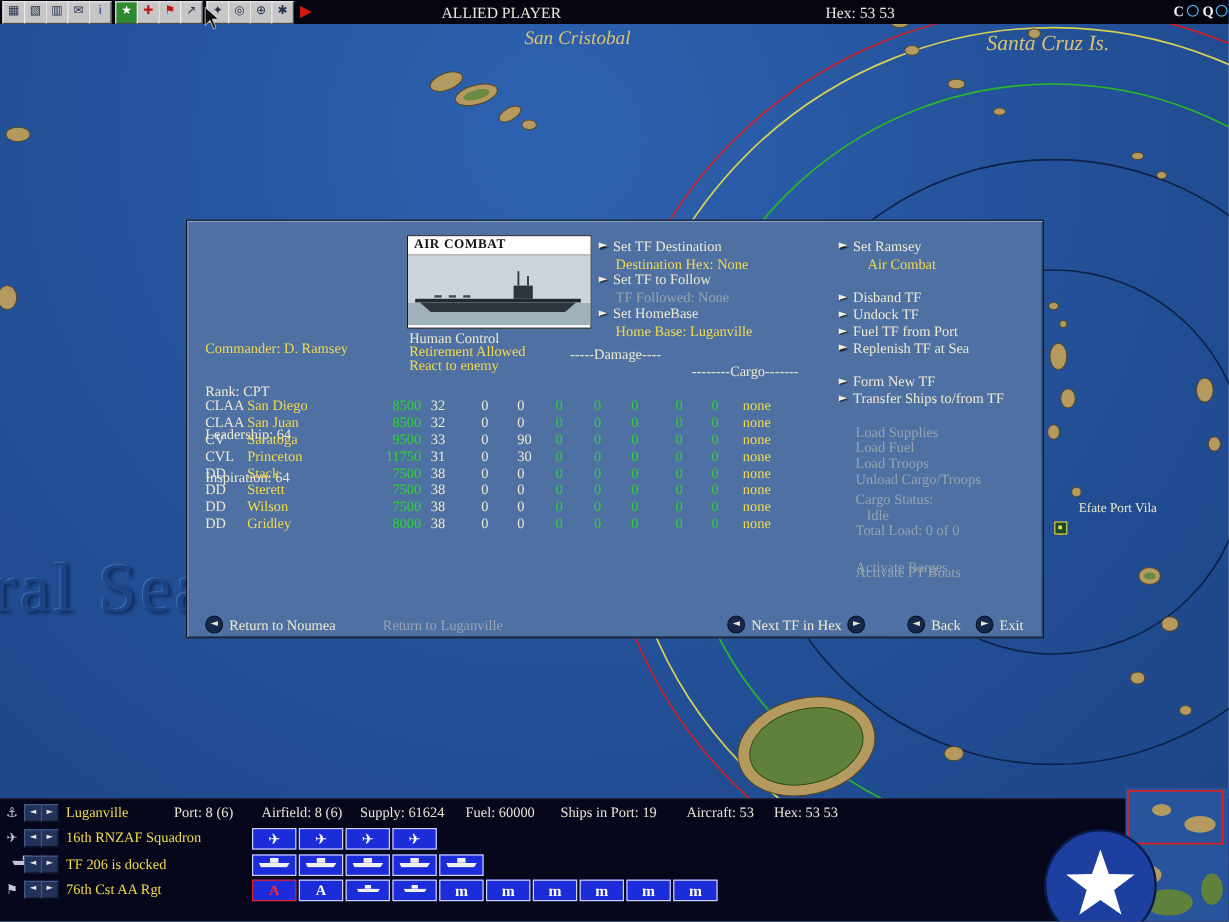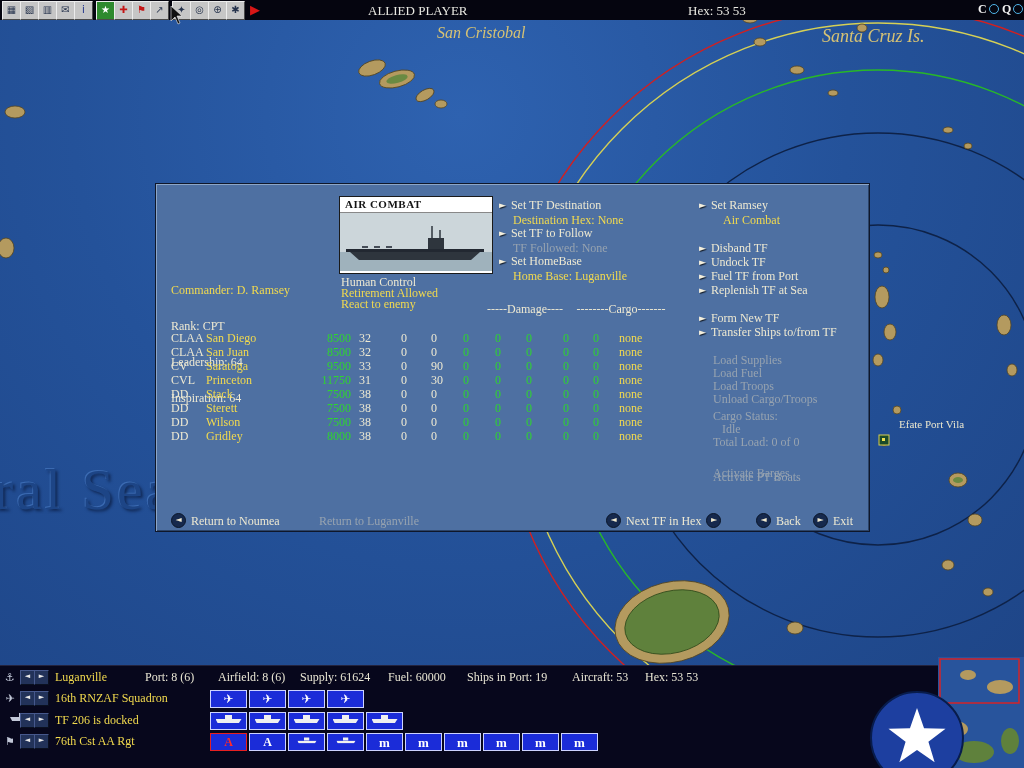--- a/index.html
+++ b/index.html
@@ -206,21 +206,21 @@
   </div>
   <div class="t y" style="left:567px;top:30px">Air Combat</div>
   <div id="tf-actions" class="t" style="left:543px;top:58px"><div class="act" style="top: 0px;"><span class="act-ar">►</span><span class="w">Disband TF</span></div><div class="act" style="top: 14px;"><span class="act-ar">►</span><span class="w">Undock TF</span></div><div class="act" style="top: 28px;"><span class="act-ar">►</span><span class="w">Fuel TF from Port</span></div><div class="act" style="top: 42px;"><span class="act-ar">►</span><span class="w">Replenish TF at Sea</span></div></div>
   <div id="form-actions" class="t" style="left:543px;top:128px"><div class="act" style="top: 0px;"><span class="act-ar">►</span><span class="w">Form New TF</span></div><div class="act" style="top: 14px;"><span class="act-ar">►</span><span class="w">Transfer Ships to/from TF</span></div></div>
   <div id="cargo-actions" class="t" style="left:557px;top:170px"><div class="act" style="top: 0px;"><span class="dis">Load Supplies</span></div><div class="act" style="top: 13px;"><span class="dis">Load Fuel</span></div><div class="act" style="top: 26px;"><span class="dis">Load Troops</span></div><div class="act" style="top: 39px;"><span class="dis">Unload Cargo/Troops</span></div></div>
   <div class="t dis" style="left:557px;top:226px">Cargo Status:</div>
   <div class="t dis" style="left:566px;top:239px">Idle</div>
   <div class="t dis" style="left:557px;top:252px">Total Load: 0 of 0</div>
   <div id="special-actions" class="t" style="left:557px;top:283px"><div class="act" style="top: 0px;"><span class="dis">Activate Barges</span></div><div class="act" style="top: 4px;"><span class="dis">Activate PT Boats</span></div></div>
 
-  <div class="t w" style="left:307px;top:119px;width:100px;text-align:right">-----Damage----</div>
+  <div class="t w" style="left:307px;top:105px;width:100px;text-align:center">-----Damage----</div>
   <div class="t w" style="left:407px;top:119px;width:116px;text-align:center">--------Cargo-------</div>
   <div id="ship-rows" class="t" style="left:15px;top:147px"><div class="grid12 ship-row"><span class="w">CLAA</span><span class="y">San Diego</span><span class="g">8500</span><span class="w">32</span><span class="w">0</span><span class="w">0</span><span class="g">0</span><span class="g">0</span><span class="g">0</span><span class="g">0</span><span class="g">0</span><span class="y">none</span></div><div class="grid12 ship-row"><span class="w">CLAA</span><span class="y">San Juan</span><span class="g">8500</span><span class="w">32</span><span class="w">0</span><span class="w">0</span><span class="g">0</span><span class="g">0</span><span class="g">0</span><span class="g">0</span><span class="g">0</span><span class="y">none</span></div><div class="grid12 ship-row"><span class="w">CV</span><span class="y">Saratoga</span><span class="g">9500</span><span class="w">33</span><span class="w">0</span><span class="w">90</span><span class="g">0</span><span class="g">0</span><span class="g">0</span><span class="g">0</span><span class="g">0</span><span class="y">none</span></div><div class="grid12 ship-row"><span class="w">CVL</span><span class="y">Princeton</span><span class="g">11750</span><span class="w">31</span><span class="w">0</span><span class="w">30</span><span class="g">0</span><span class="g">0</span><span class="g">0</span><span class="g">0</span><span class="g">0</span><span class="y">none</span></div><div class="grid12 ship-row"><span class="w">DD</span><span class="y">Stack</span><span class="g">7500</span><span class="w">38</span><span class="w">0</span><span class="w">0</span><span class="g">0</span><span class="g">0</span><span class="g">0</span><span class="g">0</span><span class="g">0</span><span class="y">none</span></div><div class="grid12 ship-row"><span class="w">DD</span><span class="y">Sterett</span><span class="g">7500</span><span class="w">38</span><span class="w">0</span><span class="w">0</span><span class="g">0</span><span class="g">0</span><span class="g">0</span><span class="g">0</span><span class="g">0</span><span class="y">none</span></div><div class="grid12 ship-row"><span class="w">DD</span><span class="y">Wilson</span><span class="g">7500</span><span class="w">38</span><span class="w">0</span><span class="w">0</span><span class="g">0</span><span class="g">0</span><span class="g">0</span><span class="g">0</span><span class="g">0</span><span class="y">none</span></div><div class="grid12 ship-row"><span class="w">DD</span><span class="y">Gridley</span><span class="g">8000</span><span class="w">38</span><span class="w">0</span><span class="w">0</span><span class="g">0</span><span class="g">0</span><span class="g">0</span><span class="g">0</span><span class="g">0</span><span class="y">none</span></div></div>
 
   <div class="t action" style="left:15px;top:329px">
     <span class="nav-ar">◄</span>
     <span class="w">Return to Noumea</span>
   </div>
   <div class="t dis" style="left:163px;top:331px">Return to Luganville</div>
   <div class="t action" style="left:450px;top:329px">
     <span class="nav-ar">◄</span>

